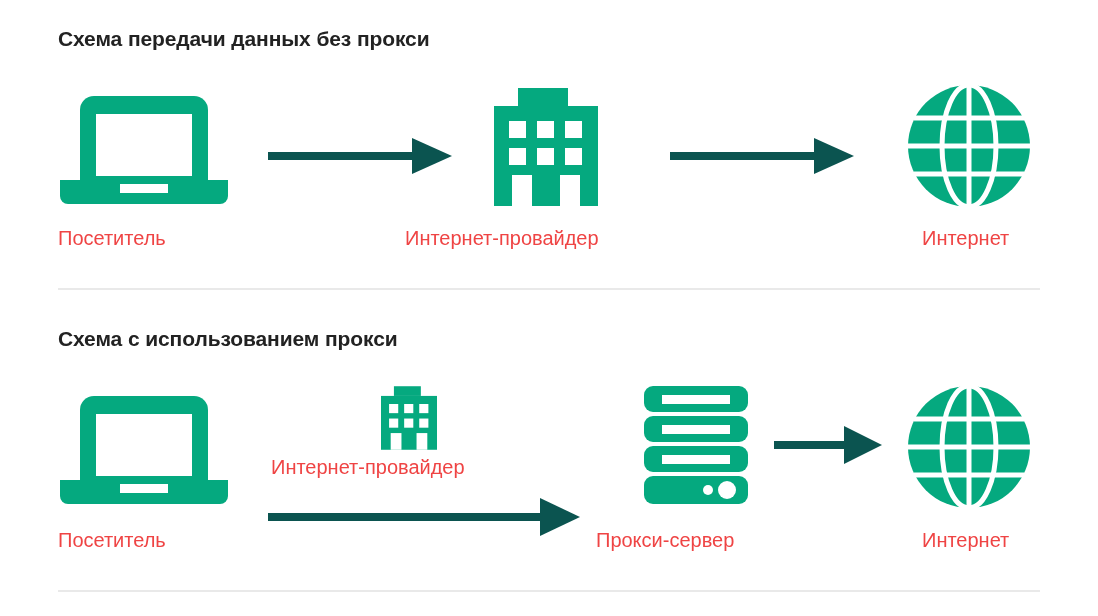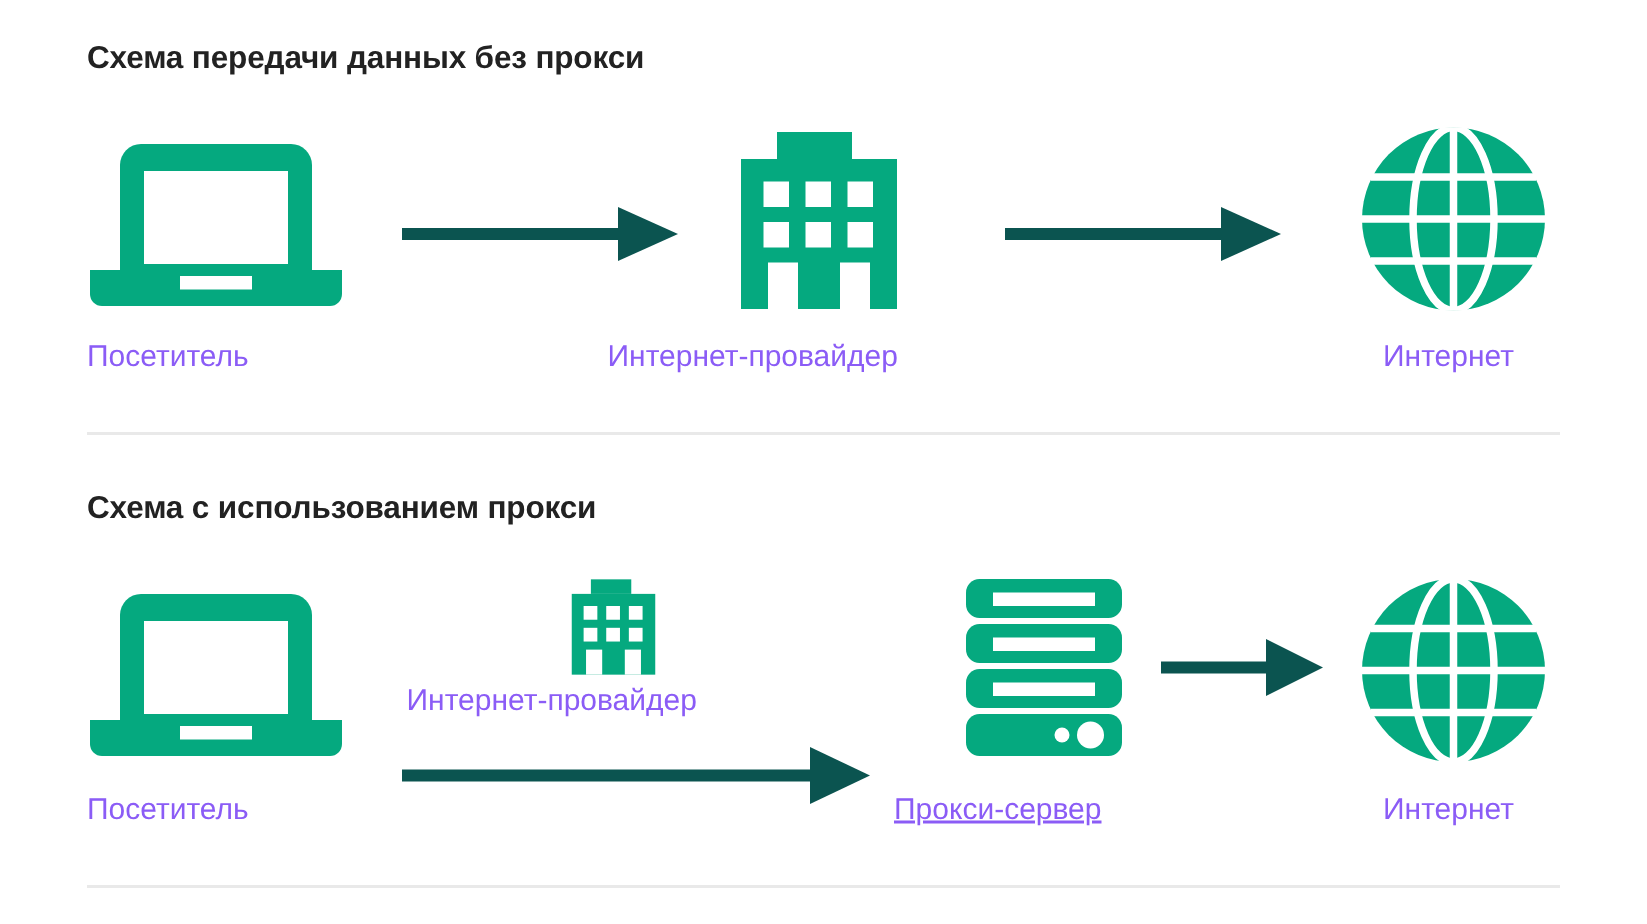--- a/index.html
+++ b/index.html
@@ -42,21 +42,21 @@
     background: #e9e9e9;
   }
   #sep-1 { top: 288px; }
   #sep-2 { top: 590px; }
 
   
   .node-label {
     position: absolute;
     font-size: 20px;
     font-weight: 400;
-    color: #8b5cf6;
+    color: #ef4444;
     white-space: nowrap;
     line-height: 1;
   }
 
   
   .icon {
     position: absolute;
     display: block;
   }
 
@@ -157,21 +157,21 @@
     <rect x="0" y="30" width="104" height="26" rx="9" fill="#05a97f"></rect>
     <rect x="0" y="60" width="104" height="26" rx="9" fill="#05a97f"></rect>
     <rect x="0" y="90" width="104" height="28" rx="9" fill="#05a97f"></rect>
     <rect x="18" y="9" width="68" height="9" fill="#ffffff"></rect>
     <rect x="18" y="39" width="68" height="9" fill="#ffffff"></rect>
     <rect x="18" y="69" width="68" height="9" fill="#ffffff"></rect>
     <circle cx="64" cy="104" r="5" fill="#ffffff"></circle>
     <circle cx="83" cy="104" r="9" fill="#ffffff"></circle>
   </svg>
 
-  <div class="node-label" style="left:596px; top:530px;text-decoration:underline;">Прокси-сервер</div>
+  <div class="node-label" style="left:596px; top:530px;">Прокси-сервер</div>
 
   <svg class="arrow" id="arrow-2-2" style="left:774px; top:422px;" width="108" height="46" viewBox="0 0 108 46">
     <rect x="0" y="19" width="74" height="8" fill="#0b5450"></rect>
     <path d="M70 4 L108 23 L70 42 Z" fill="#0b5450"></path>
   </svg>
 
   <svg class="icon" id="icon-globe-2" style="left:908px; top:386px;" width="122" height="122" viewBox="0 0 122 122">
     <circle cx="61" cy="61" r="61" fill="#05a97f"></circle>
     <g stroke="#ffffff" stroke-width="5" fill="none">
       <line x1="6" y1="33" x2="116" y2="33"></line>

